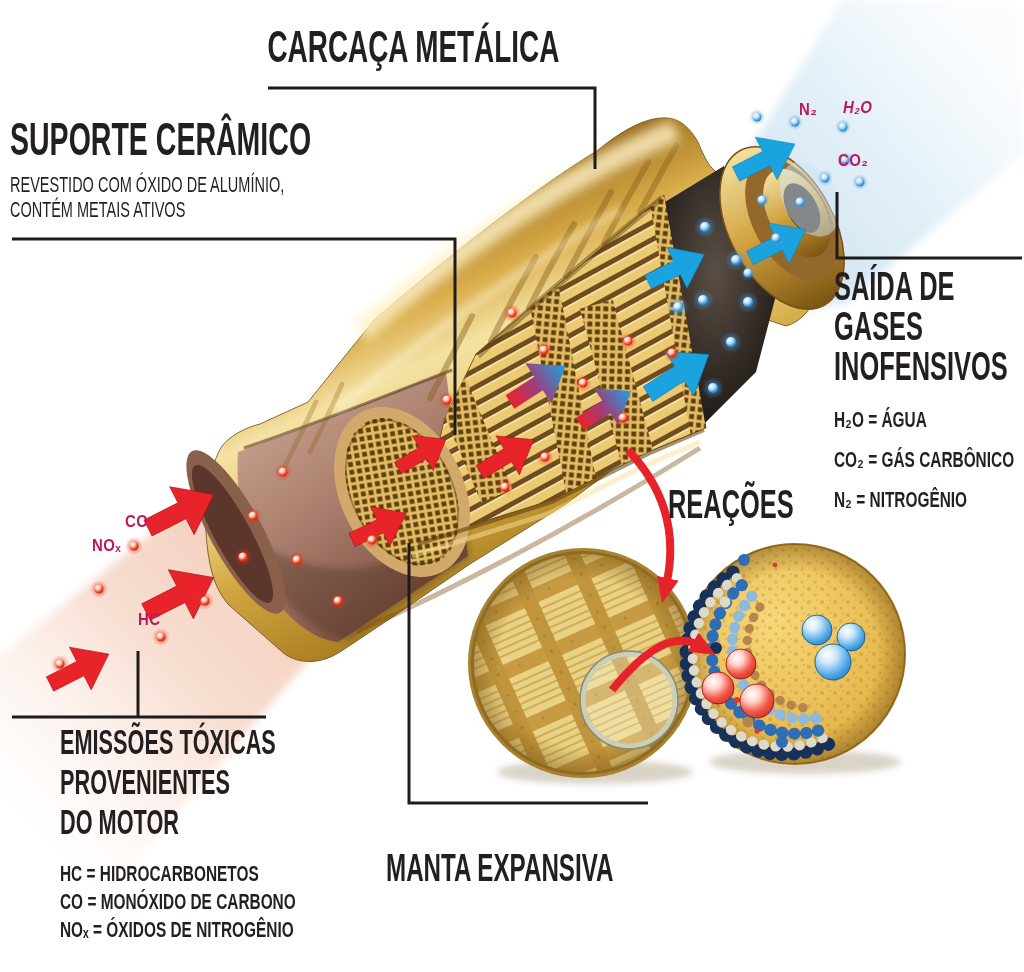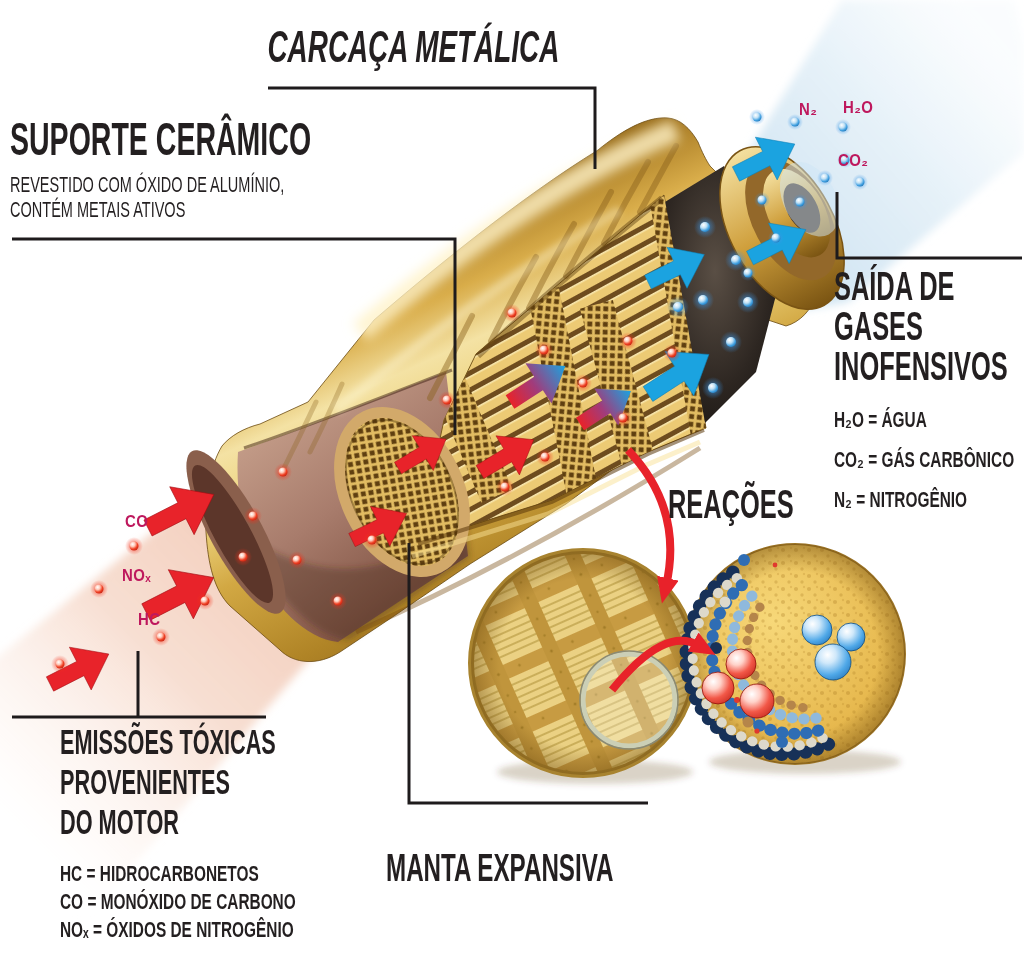--- a/index.html
+++ b/index.html
@@ -421,21 +421,21 @@
 
   <g stroke="#1e1b1c" stroke-width="3" fill="none">
     <path d="M 268 88 L 595 88 L 595 169"></path>
     <path d="M 12 239 L 455 239 L 455 435"></path>
     <path d="M 138 651 L 138 717 M 12 717 L 266 717"></path>
     <path d="M 409 543 L 409 803 L 648 803"></path>
     <path d="M 837 192 L 837 258 L 1022 258"></path>
   </g>
 </svg>
 
-<div class="label hd t-carcaca" style="left:178px;top:24px;width:414px;text-align:center;font-style:italic;">
+<div class="label hd t-carcaca" style="left:178px;top:24px;width:414px;text-align:center;">
   <span class="cond sx62 cc">CARCAÇA METÁLICA</span>
 </div>
 
 <div class="label" style="left:10px;top:116px;">
   <div class="hd t-suporte"><span class="cond sx62">SUPORTE CERÂMICO</span></div>
   <div class="desc"><span class="cond sx66">REVESTIDO COM ÓXIDO DE ALUMÍNIO,</span><br>
   <span class="cond sx66">CONTÉM METAIS ATIVOS</span></div>
 </div>
 
 <div class="label hd t-mid lh40" style="left:834px;top:266px;">
@@ -463,25 +463,25 @@
     <div><span class="cond sx70">NOₓ = ÓXIDOS DE NITROGÊNIO</span></div>
   </div>
 </div>
 
 <div class="label" style="left:386px;top:812px;margin-top:36px;">
   <div class="hd t-manta"><span class="cond sx62">MANTA EXPANSIVA</span></div>
 </div>
 
 <div class="label gas" style="left:125px;top:512px;">
   <span class="cond sx88">CO</span></div>
-<div class="label gas" style="left:92px;top:566px;margin-left:30px;">
+<div class="label gas" style="left:92px;top:536px;">
   <span class="cond sx88">NOₓ</span></div>
 <div class="label gas" style="left:138px;top:610px;">
   <span class="cond sx88">HC</span></div>
 
 <div class="label gas" style="left:799px;top:100px;">
   <span class="cond sx88">N₂</span></div>
-<div class="label gas" style="left:843px;top:98px;">
+<div class="label gas" style="left:843px;top:98px;font-style:italic;">
   <span class="cond sx88">H₂O</span></div>
 <div class="label gas" style="left:838px;top:151px;">
   <span class="cond sx88">CO₂</span></div>
 
 </div>
 
 </body></html>

